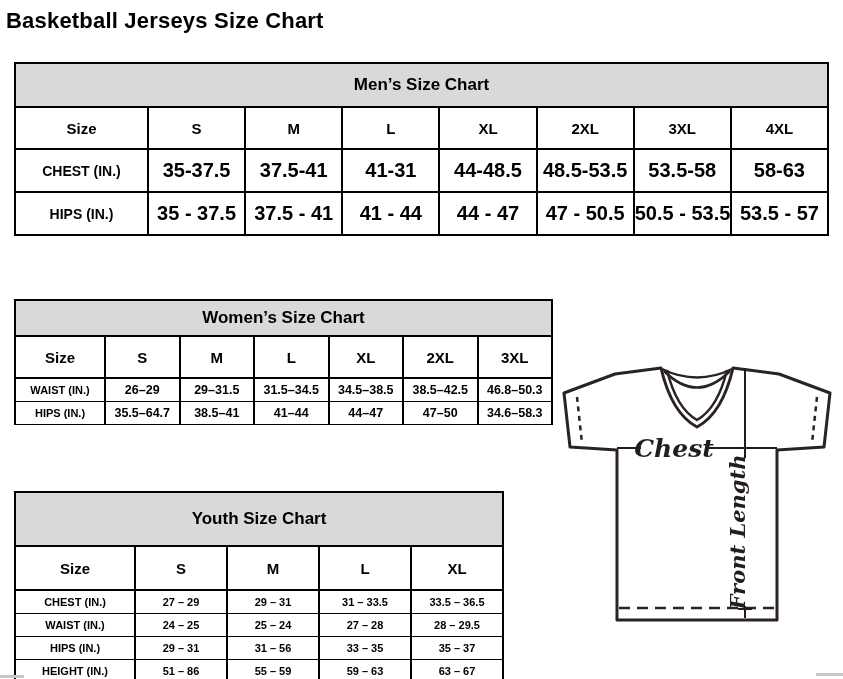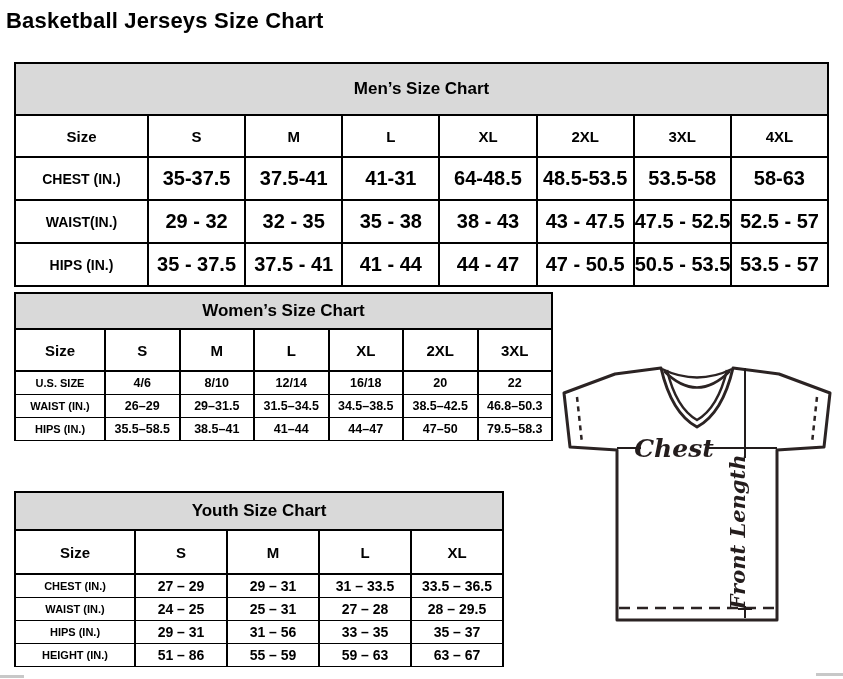--- a/index.html
+++ b/index.html
@@ -8,45 +8,45 @@
   .page-title{position:absolute;top:2px;left:0;width:830px;text-align:left;
         font-size:22px;font-weight:bold;margin:6px;letter-spacing:0.2px;}
 
   .chart-table{border-collapse:collapse;table-layout:fixed;width:100%;
         font-weight:bold;text-align:center;background:#fff;}
   .chart-table th,.chart-table td{border:2px solid #000;padding:0;overflow:hidden;white-space:nowrap;}
   .caption-row th{background:#d9d9d9;font-size:17px;}
 
   .tbl{position:absolute;}
   .tbl-mens{left:14px;top:62px;width:815px;}
-  .tbl-womens{left:14px;top:292px;width:539px;}
+  .tbl-womens{left:14px;top:299px;width:539px;}
   .tbl-youth{left:14px;top:491px;width:490px;}
 
-  .mens .caption-row{height:52px;}
+  .mens .caption-row{height:44px;}
   .mens .size-row{height:42px;}
   .mens .size-row th{font-size:15px;}
   .mens tbody tr{height:43px;}
   .mens tbody th{font-size:14px;}
   .mens tbody td{font-size:20px;}
   .mens col.label-col{width:133px;}
 
   .womens .caption-row{height:36px;}
   .womens .size-row{height:42px;}
   .womens .size-row th{font-size:15px;}
   .womens tbody tr{height:23px;}
   .womens tbody th{font-size:11px;}
   .womens tbody td{font-size:12.5px;}
   .womens col.label-col{width:90px;}
 
-  .youth .caption-row{height:38px;}
+  .youth .caption-row{height:54px;}
   .youth .size-row{height:44px;}
   .youth .size-row th{font-size:15px;}
   .youth tbody tr{height:23px;}
   .youth tbody th{font-size:11px;}
-  .youth tbody td{font-size:14px;}
+  .youth tbody td{font-size:11px;}
   .youth col.label-col{width:120px;}
 
   .womens tbody th,.womens tbody td,
   .youth tbody th,.youth tbody td{border-top-width:1px;border-bottom-width:1px;}
 
   .jersey{position:absolute;left:552px;top:362px;width:290px;height:270px;}
   .jersey text{font-family:"DejaVu Serif","Liberation Serif",serif;
         font-style:italic;font-weight:bold;fill:#241d1d;}
 
   .scroll-fragment{position:absolute;background:#c8c8c8;height:3px;}
@@ -86,34 +86,24 @@
             <th>3XL</th>
             <th>4XL</th>
           </tr>
       </thead>
       <tbody>
           <tr>
             <th>CHEST (IN.)</th>
             <td>35-37.5</td>
             <td>37.5-41</td>
             <td>41-31</td>
-            <td>64-48.5</td>
+            <td>44-48.5</td>
             <td>48.5-53.5</td>
             <td>53.5-58</td>
             <td>58-63</td>
-          </tr>
-          <tr>
-            <th>WAIST(IN.)</th>
-            <td>29 - 32</td>
-            <td>32 - 35</td>
-            <td>35 - 38</td>
-            <td>38 - 43</td>
-            <td>43 - 47.5</td>
-            <td>47.5 - 52.5</td>
-            <td>52.5 - 57</td>
           </tr>
           <tr>
             <th>HIPS (IN.)</th>
             <td>35 - 37.5</td>
             <td>37.5 - 41</td>
             <td>41 - 44</td>
             <td>44 - 47</td>
             <td>47 - 50.5</td>
             <td>50.5 - 53.5</td>
             <td>53.5 - 57</td>
@@ -142,45 +132,36 @@
             <th>S</th>
             <th>M</th>
             <th>L</th>
             <th>XL</th>
             <th>2XL</th>
             <th>3XL</th>
           </tr>
       </thead>
       <tbody>
           <tr>
-            <th>U.S. SIZE</th>
-            <td>4/6</td>
-            <td>8/10</td>
-            <td>12/14</td>
-            <td>16/18</td>
-            <td>20</td>
-            <td>22</td>
-          </tr>
-          <tr>
             <th>WAIST (IN.)</th>
             <td>26–29</td>
             <td>29–31.5</td>
             <td>31.5–34.5</td>
             <td>34.5–38.5</td>
             <td>38.5–42.5</td>
             <td>46.8–50.3</td>
           </tr>
           <tr>
             <th>HIPS (IN.)</th>
-            <td>35.5–58.5</td>
+            <td>35.5–64.7</td>
             <td>38.5–41</td>
             <td>41–44</td>
             <td>44–47</td>
             <td>47–50</td>
-            <td>79.5–58.3</td>
+            <td>34.6–58.3</td>
           </tr>
         </tbody>
     </table>
   </div>
 
   <div class="tbl tbl-youth">
     <table class="chart-table youth">
         <colgroup>
           <col class="label-col">
           <col>
@@ -204,21 +185,21 @@
           <tr>
             <th>CHEST (IN.)</th>
             <td>27 – 29</td>
             <td>29 – 31</td>
             <td>31 – 33.5</td>
             <td>33.5 – 36.5</td>
           </tr>
           <tr>
             <th>WAIST (IN.)</th>
             <td>24 – 25</td>
-            <td>25 – 31</td>
+            <td>25 – 24</td>
             <td>27 – 28</td>
             <td>28 – 29.5</td>
           </tr>
           <tr>
             <th>HIPS (IN.)</th>
             <td>29 – 31</td>
             <td>31 – 56</td>
             <td>33 – 35</td>
             <td>35 – 37</td>
           </tr>

